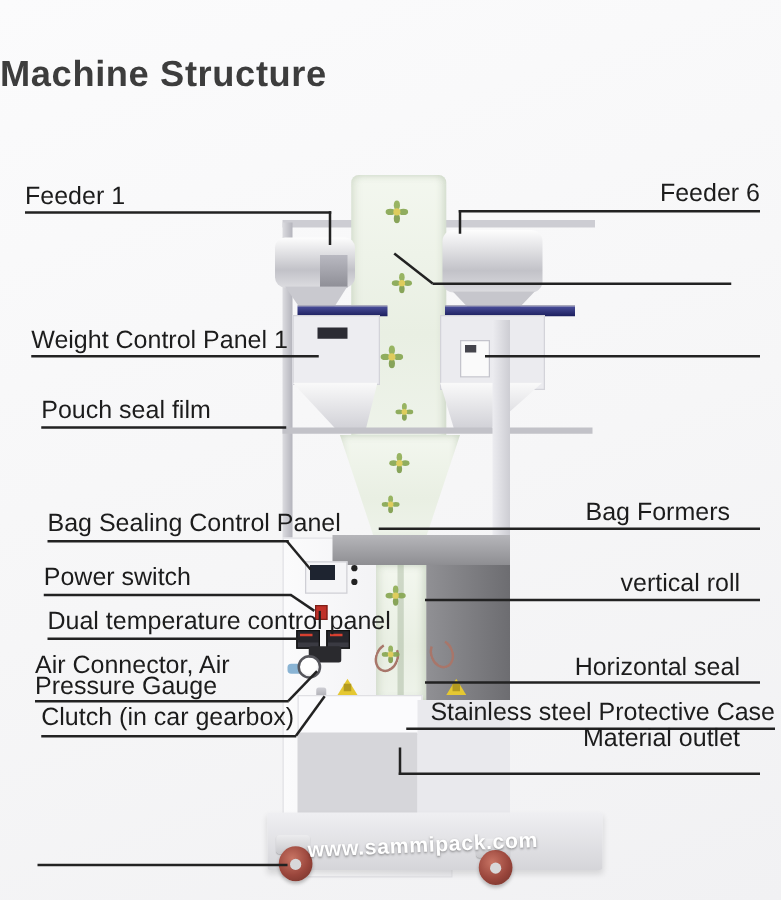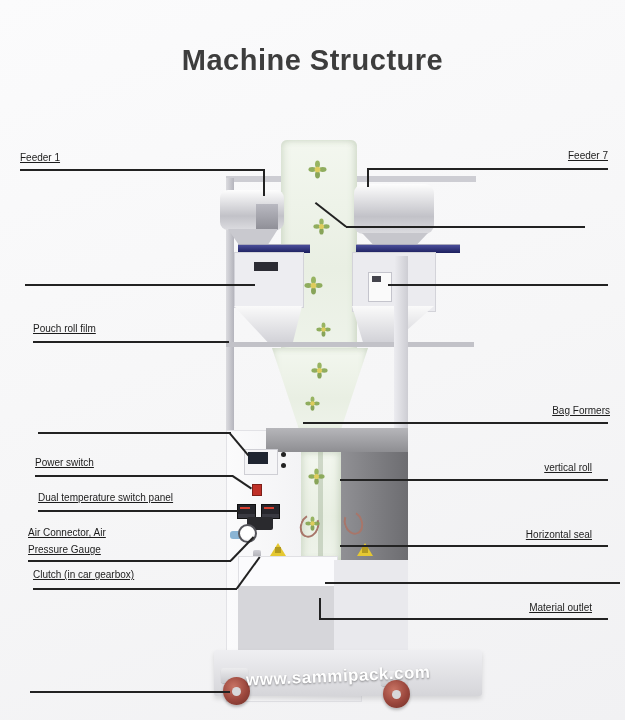--- a/index.html
+++ b/index.html
@@ -1,22 +1,22 @@
 <!DOCTYPE html>
 <html><head>
 <meta charset="utf-8">
 <style>
   html,body{margin:0;padding:0;background:#e8e8e8;}
   .page{position:relative;width:625px;height:720px;margin:0 auto;overflow:hidden;
         background:linear-gradient(160deg,#fbfbfc 0%,#f6f6f7 55%,#f1f1f3 100%);
         font-family:"Liberation Sans","DejaVu Sans",sans-serif;}
-  .title{position:absolute;left:0;right:0;top:44px;text-align:center;
+  .title{position:absolute;left:0;right:0;top:44px;
          font-size:29px;font-weight:700;color:#3d3d3d;letter-spacing:.5px;}
   
-  .label{position:absolute;font-size:10px;color:#1c1c1c;white-space:nowrap;line-height:17px;text-decoration:underline;}
+  .label{position:absolute;font-size:20px;color:#1c1c1c;white-space:nowrap;line-height:17px;}
   .label.right{text-align:right;}
   
   .seg{position:absolute;height:2px;background:#222;transform-origin:0 0;}
   .vseg{position:absolute;width:2px;background:#222;}
   
   .part{position:absolute;}
   .film{background:linear-gradient(180deg,#f3f7ef 0%,#e9efe3 60%,#eef3ea 100%);
         box-shadow:inset 3px 0 6px rgba(150,170,140,.25), inset -3px 0 6px rgba(150,170,140,.3);}
   .metal{background:linear-gradient(180deg,#fdfdfd 0%,#c2c2c8 65%,#dcdce0 100%);}
   .flower{position:absolute;opacity:.9;}
@@ -184,28 +184,31 @@
   <div class="seg" style="left:346px;top:226px;width:239px;"></div>
   <div class="seg" style="left:388px;top:284px;width:220px;"></div>
   <div class="seg" style="left:303px;top:422px;width:305px;"></div>
   <div class="seg" style="left:340px;top:479px;width:268px;"></div>
   <div class="seg" style="left:340px;top:545px;width:268px;"></div>
   <div class="seg" style="left:325px;top:582px;width:295px;"></div>
   <div class="vseg" style="left:319px;top:598px;height:22px;"></div>
   <div class="seg" style="left:319px;top:618px;width:289px;"></div>
 
   <div class="label" style="left:20px;top:149px;"><span>Feeder 1</span></div>
-  <div class="label" style="left:33px;top:320px;"><span>Pouch roll film</span></div>
+  <div class="label" style="left:25px;top:264px;"><span>Weight Control Panel 1</span></div>
+  <div class="label" style="left:33px;top:320px;"><span>Pouch seal film</span></div>
+  <div class="label" style="left:38px;top:411px;"><span>Bag Sealing Control Panel</span></div>
   <div class="label" style="left:35px;top:454px;"><span>Power switch</span></div>
-  <div class="label" style="left:38px;top:489px;"><span>Dual temperature switch panel</span></div>
+  <div class="label" style="left:38px;top:489px;"><span>Dual temperature control panel</span></div>
   <div class="label" style="left:33px;top:566px;"><span>Clutch (in car gearbox)</span></div>
   <div class="label" style="left:28px;top:524px;">
     <div>Air Connector, Air</div>
     <div>Pressure Gauge</div>
   </div>
 
-  <div class="label right" style="right:17px;top:147px;"><span>Feeder 7</span></div>
-  <div class="label right" style="right:15px;top:402px;margin-left:18px;"><span>Bag Formers</span></div>
+  <div class="label right" style="right:17px;top:147px;"><span>Feeder 6</span></div>
+  <div class="label right" style="right:41px;top:402px;margin-left:18px;"><span>Bag Formers</span></div>
   <div class="label right" style="right:33px;top:459px;"><span>vertical roll</span></div>
   <div class="label right" style="right:33px;top:526px;text-align:center;"><span>Horizontal seal</span></div>
-  <div class="label right" style="right:33px;top:599px;"><span>Material outlet</span></div>
+  <div class="label right" style="right:5px;top:562px;"><span>Stainless steel Protective Case</span></div>
+  <div class="label right" style="right:33px;top:583px;"><span>Material outlet</span></div>
 
 </div>
 
 </body></html>

